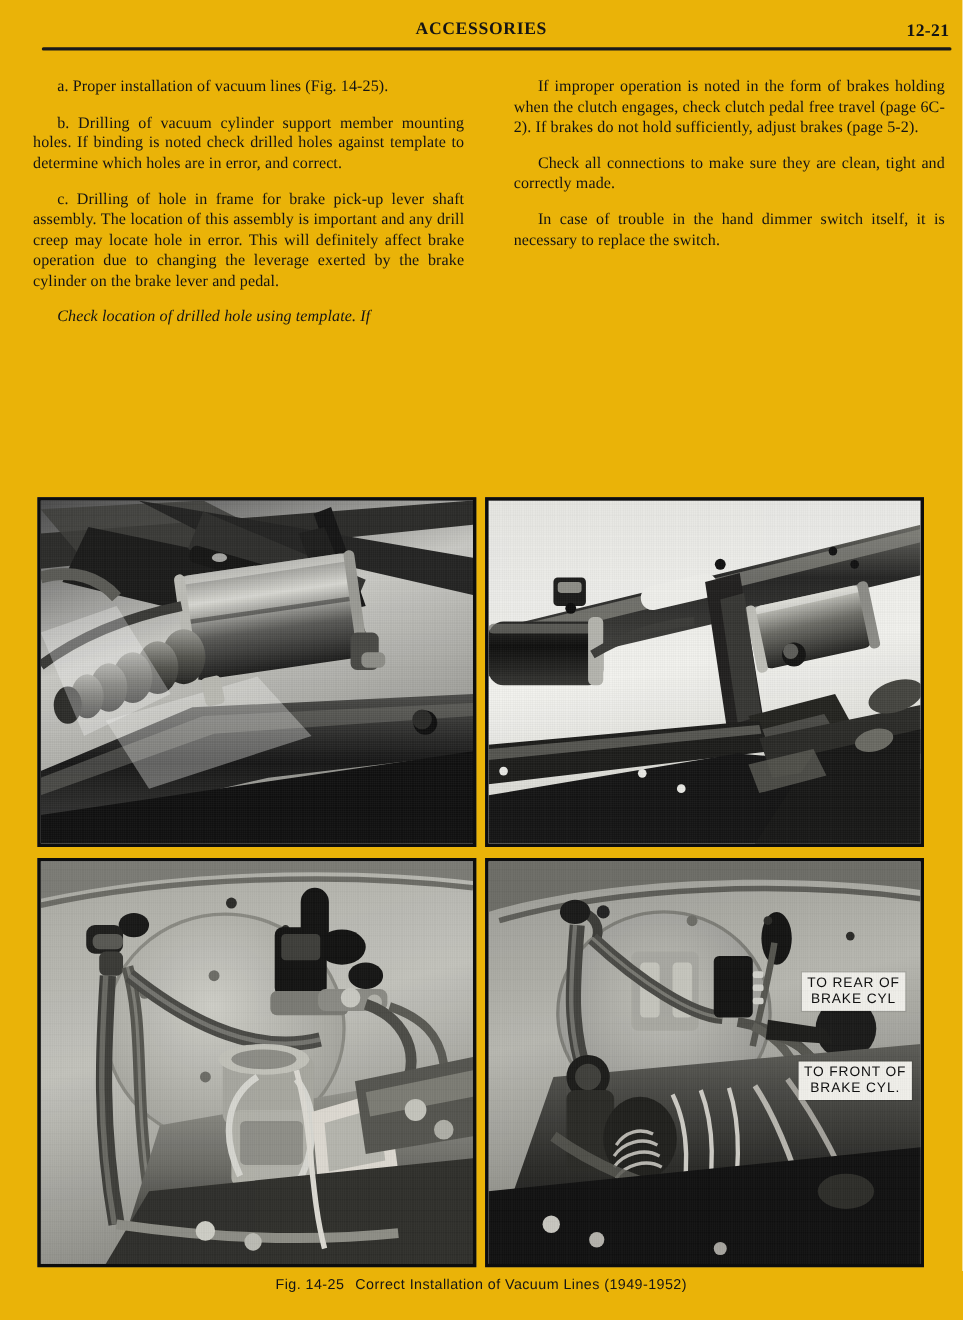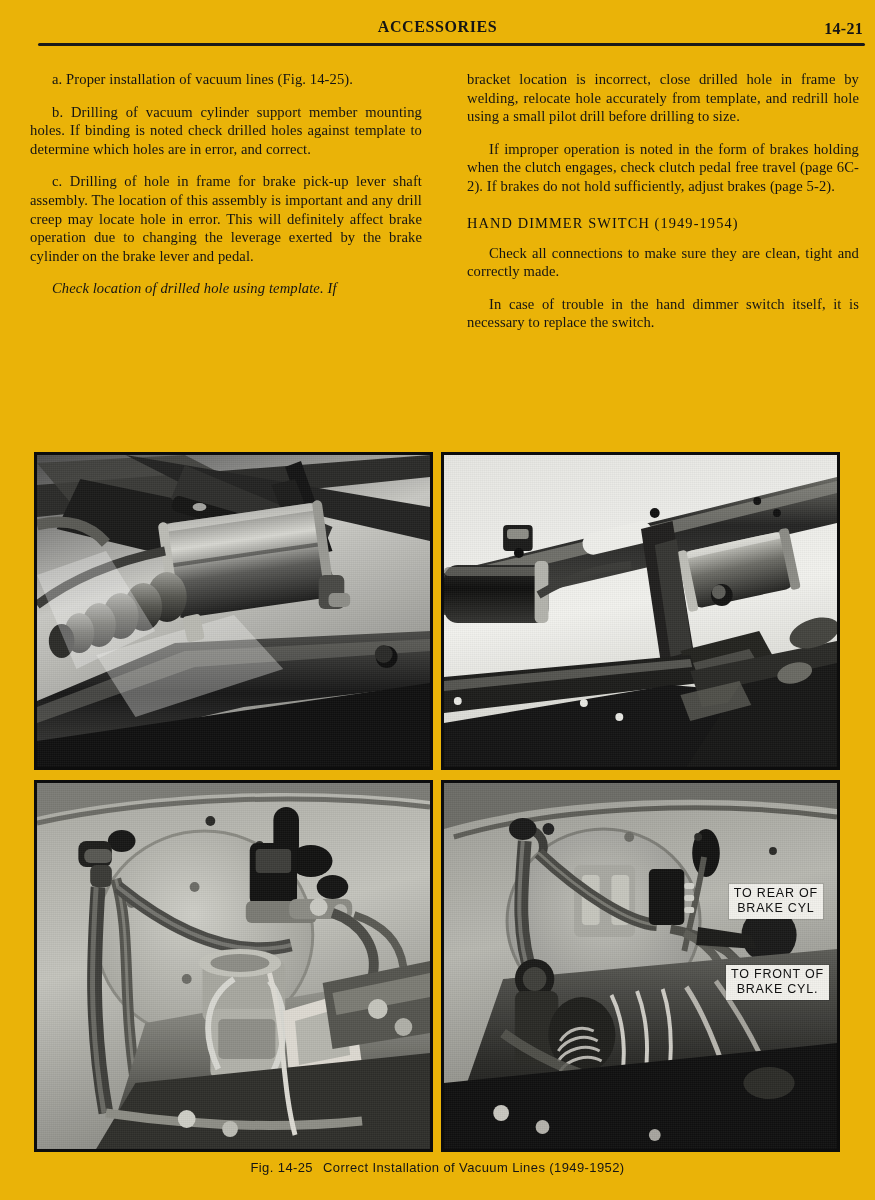--- a/index.html
+++ b/index.html
@@ -161,40 +161,38 @@
   }
   .caption .num { margin-right: 10px; }
 </style>
 </head>
 <body>
 
 <div class="page">
 
   <div class="running-head">
     <div class="rh-title">ACCESSORIES</div>
-    <div class="rh-folio">14-21</div>
+    <div class="rh-folio">12-21</div>
   </div>
   <div class="rule"></div>
 
   <div class="columns">
 
     <div class="col col-left">
       <p class="body">a. Proper installation of vacuum lines (Fig. 14-25).</p>
       <p class="body">b. Drilling of vacuum cylinder support member mounting holes. If binding is noted check drilled holes against template to determine which holes are in error, and correct.</p>
       <p class="body">c. Drilling of hole in frame for brake pick-up lever shaft assembly. The location of this assembly is important and any drill creep may locate hole in error. This will definitely affect brake operation due to changing the leverage exerted by the brake cylinder on the brake lever and pedal.</p>
       <p class="body lastline">Check location of drilled hole using template. If</p>
     </div>
 
     <div class="col col-right">
-      <p class="body noindent">bracket location is incorrect, close drilled hole in frame by welding, relocate hole accurately from template, and redrill hole using a small pilot drill before drilling to size.</p>
 
 
       <p class="body">If improper operation is noted in the form of brakes holding when the clutch engages, check clutch pedal free travel (page 6C-2). If brakes do not hold sufficiently, adjust brakes (page 5-2).</p>
 
-      <h2 class="section">HAND DIMMER SWITCH (1949-1954)</h2>
 
       <p class="body">Check all connections to make sure they are clean, tight and correctly made.</p>
       <p class="body">In case of trouble in the hand dimmer switch itself, it is necessary to replace the switch.</p>
     </div>
   </div>
 
   <div class="figure">
     <div class="photo-grid">
 
       <div class="photo">

